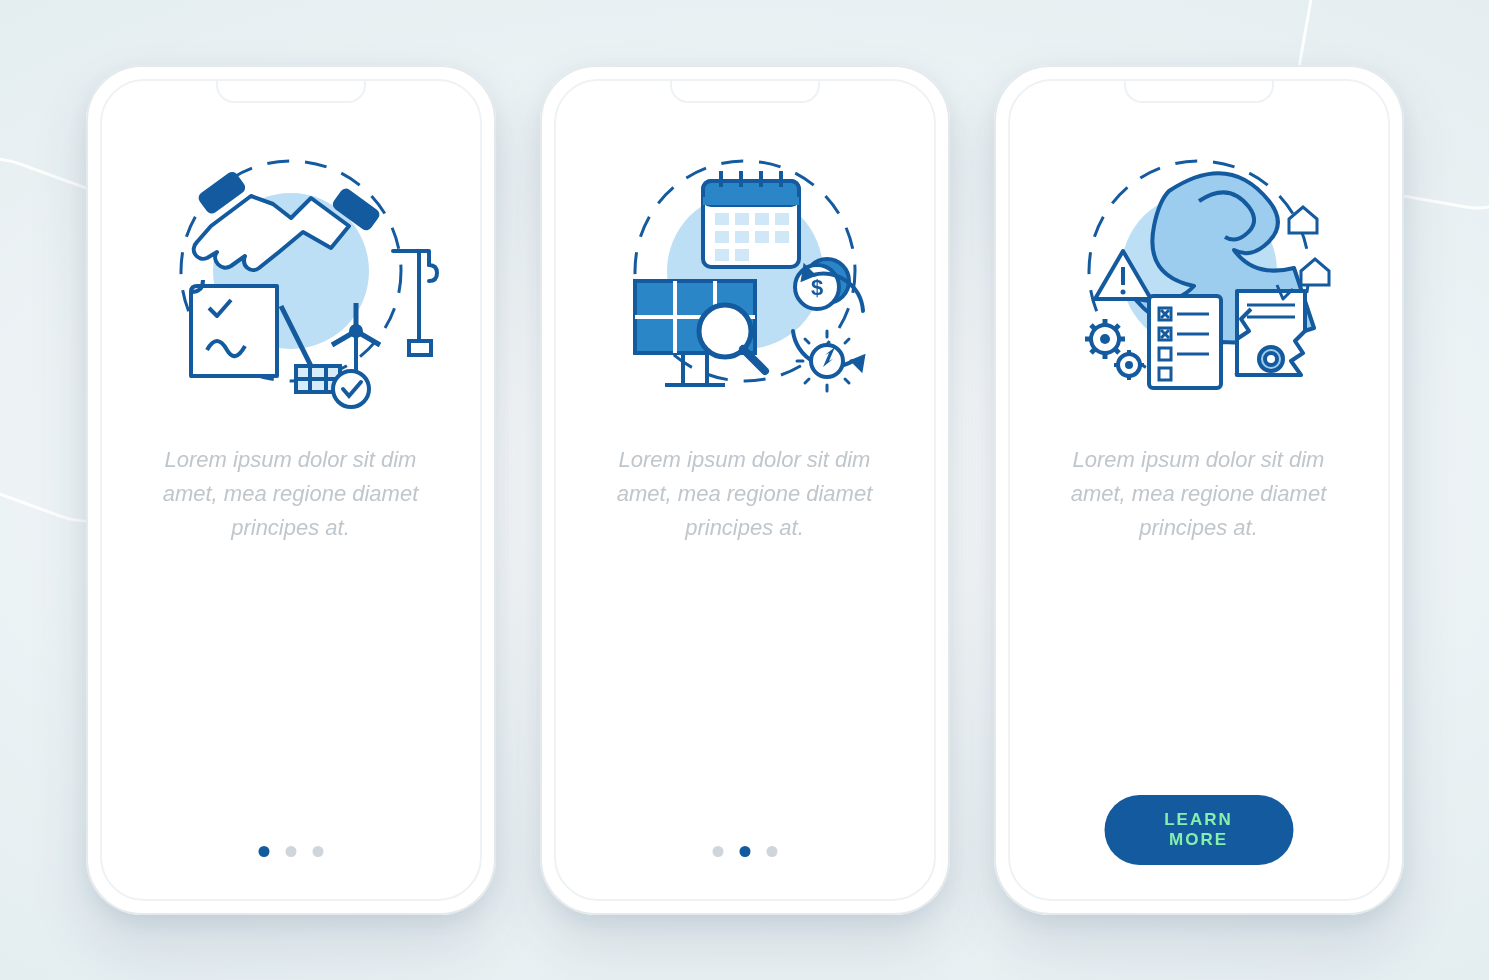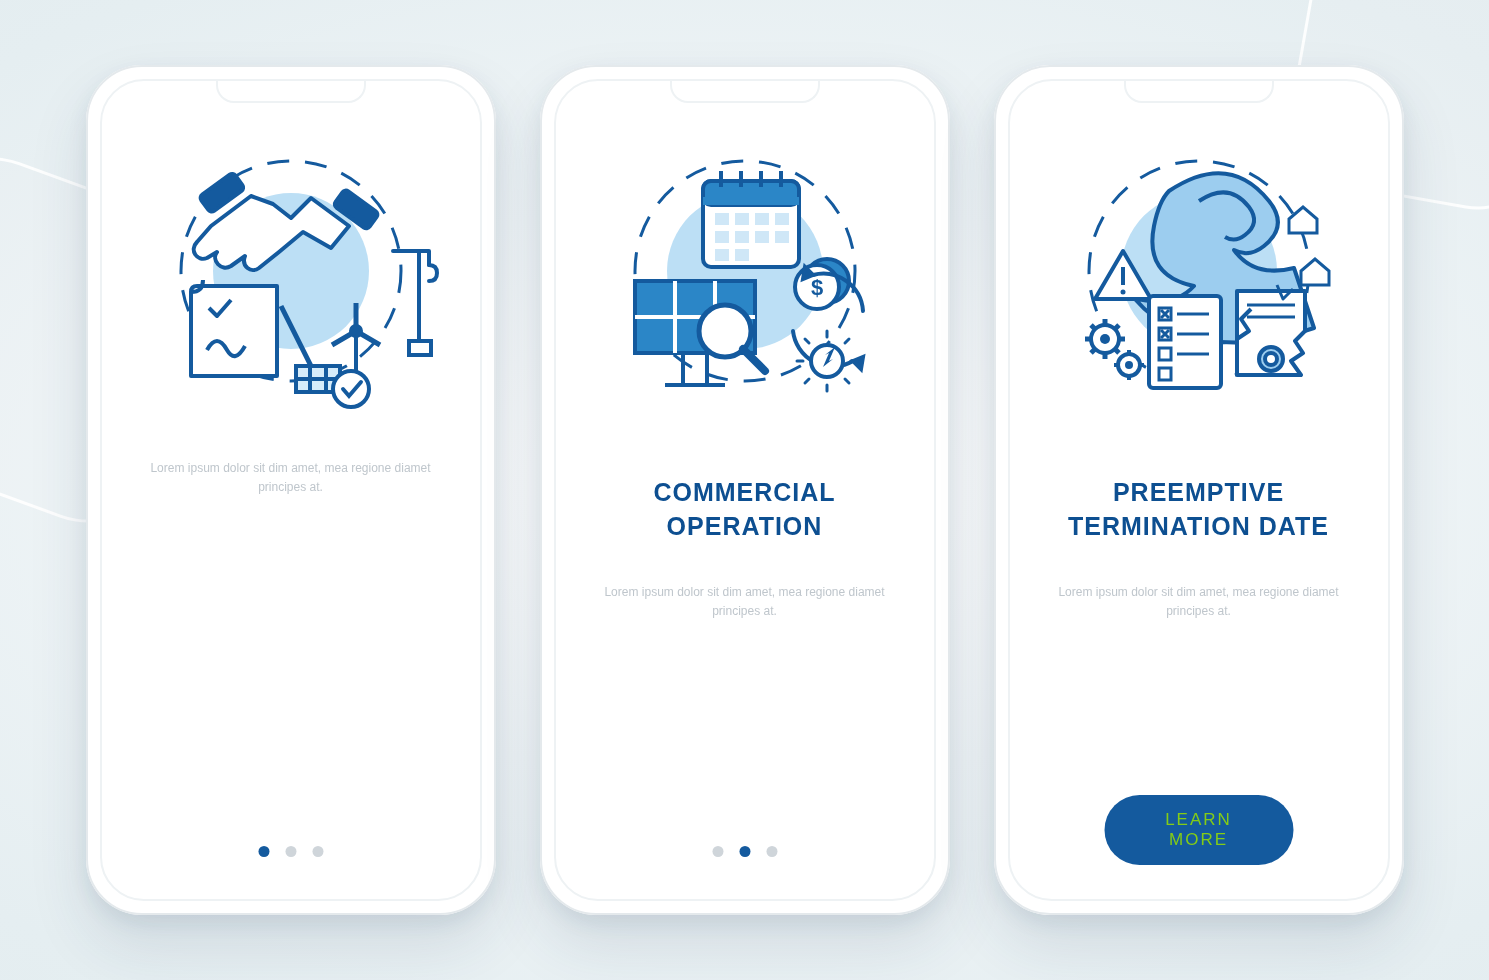--- a/index.html
+++ b/index.html
@@ -88,54 +88,55 @@
     font-weight: 800;
     letter-spacing: 1px;
     font-size: 25px;
     line-height: 1.35;
     color: var(--brand-deep);
     text-transform: uppercase;
     padding: 0 6px;
   }
 
   .body {
-    margin-top: 28px;
+    margin-top: 12px;
     text-align: center;
     color: var(--text-muted);
-    font-size: 12px;
+    font-size: 22px;
     line-height: 1.55;
     padding: 0 10px;
     max-width: 320px;
+    font-style: italic;
   }
 
   .dots {
     position: absolute;
     bottom: 42px;
     left: 50%; transform: translateX(-50%);
     display: flex; gap: 16px;
   }
   .dot {
     width: 11px; height: 11px;
     border-radius: 50%;
     background: #cfd5da;
   }
   .dot.active { background: var(--brand); }
 
   .cta {
     position: absolute;
     bottom: 34px;
     left: 50%; transform: translateX(-50%);
     background: var(--brand);
-    color: #84cc16;
+    color: #86efac;
     border: none;
     border-radius: 999px;
     padding: 15px 44px;
     font-size: 17px;
     letter-spacing: 2px;
-    font-weight: 400;
+    font-weight: 700;
     cursor: pointer;
   }
 </style>
 </head>
 <body>
 
 <div class="bg-shape a"></div>
 <div class="bg-shape b"></div>
 
 <div class="row">
@@ -257,21 +258,20 @@
                 <line x1="256" y1="230" x2="262" y2="230"></line>
               <line x1="214" y1="212" x2="210" y2="208"></line>
                 <line x1="250" y1="248" x2="254" y2="252"></line>
               <line x1="250" y1="212" x2="254" y2="208"></line>
                 <line x1="214" y1="248" x2="210" y2="252"></line>
             </g>
           </g>
         </svg>
       </div>
 
-      <div class="title">COMMERCIAL OPERATION</div>
       <div class="body">Lorem ipsum dolor sit dim amet, mea regione diamet principes at.</div>
 
       <div class="dots">
         <span class="dot"></span>
         <span class="dot active"></span>
         <span class="dot"></span>
       </div>
     </div>
   </div>
 
@@ -344,20 +344,19 @@
             <path d="M0 48 l12 -8 l-8 -12 l10 -10" fill="none"></path>
             <circle cx="34" cy="68" r="12" fill="#9ccdef"></circle>
               <circle cx="34" cy="68" r="6"></circle>
             <line x1="10" y1="14" x2="58" y2="14" stroke-width="3"></line>
             <line x1="10" y1="26" x2="58" y2="26" stroke-width="3"></line>
             <path d="M40 -6 l6 14 l10 -10" fill="none" stroke-width="3"></path>
           </g>
         </svg>
       </div>
 
-      <div class="title">PREEMPTIVE TERMINATION DATE</div>
       <div class="body">Lorem ipsum dolor sit dim amet, mea regione diamet principes at.</div>
 
       <button class="cta">LEARN MORE</button>
     </div>
   </div>
 
 </div>
 
 </body></html>

